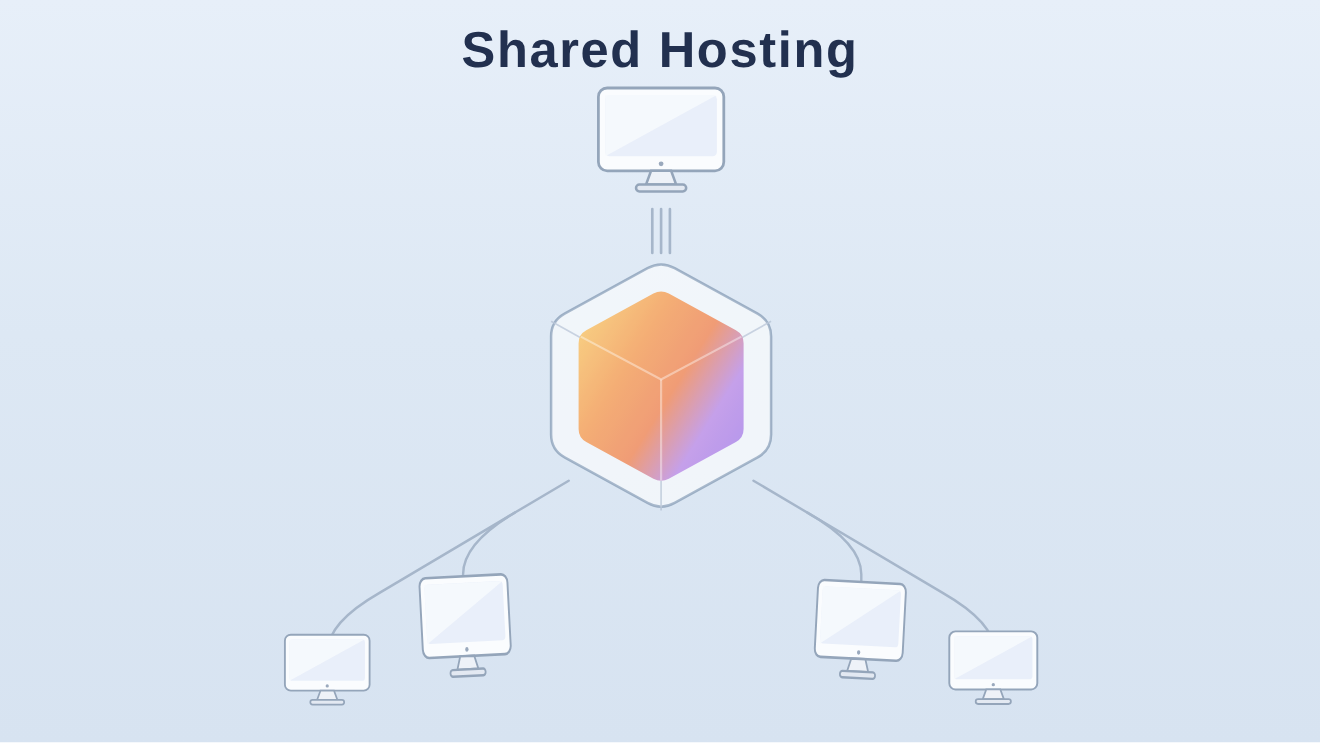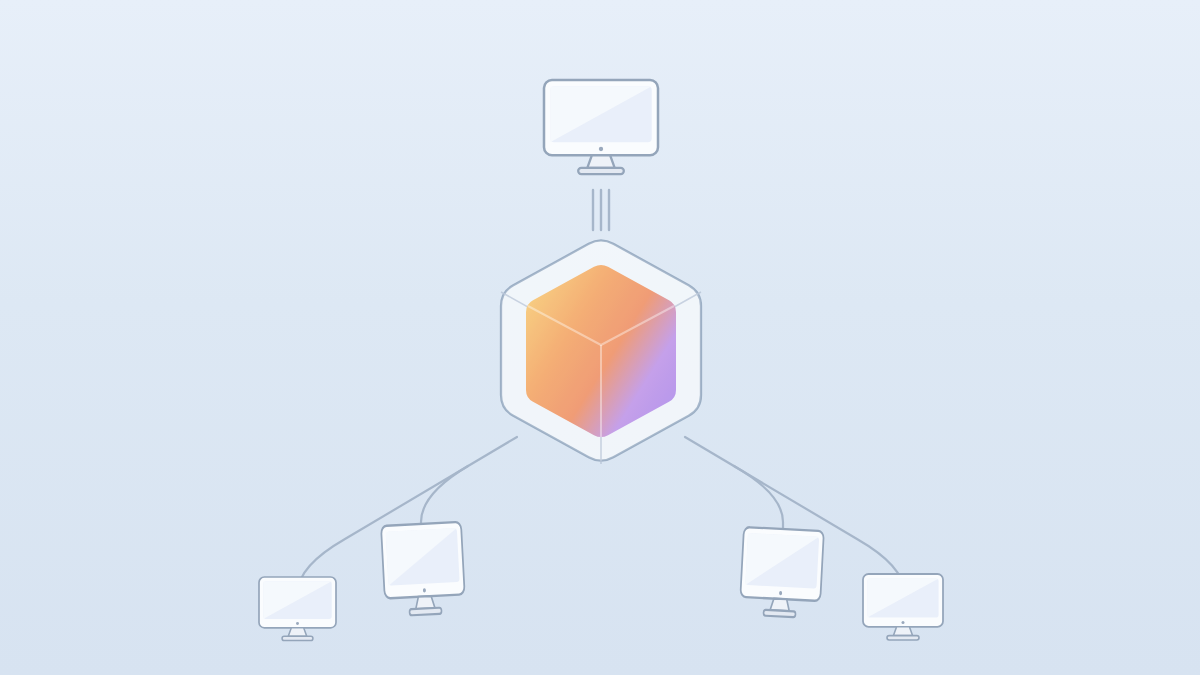--- a/index.html
+++ b/index.html
@@ -30,20 +30,21 @@
   svg.scene {
     position: absolute;
     inset: 0;
   }
 </style>
 </head>
 <body>
 
 <div class="canvas">
 
+  <h1 class="diagram-title">Shared Hosting</h1>
 
   <svg class="scene" width="1200" height="675" viewBox="0 0 1200 675" xmlns="http://www.w3.org/2000/svg">
 
     <defs>
       <linearGradient id="cubeGradient" gradientUnits="userSpaceOnUse" x1="515" y1="295" x2="690" y2="405">
         <stop offset="0" stop-color="#f7cf74"></stop>
         <stop offset="0.32" stop-color="#f3a362"></stop>
         <stop offset="0.55" stop-color="#ee8f63"></stop>
         <stop offset="0.76" stop-color="#bd93e8"></stop>
         <stop offset="1" stop-color="#a887ea"></stop>

